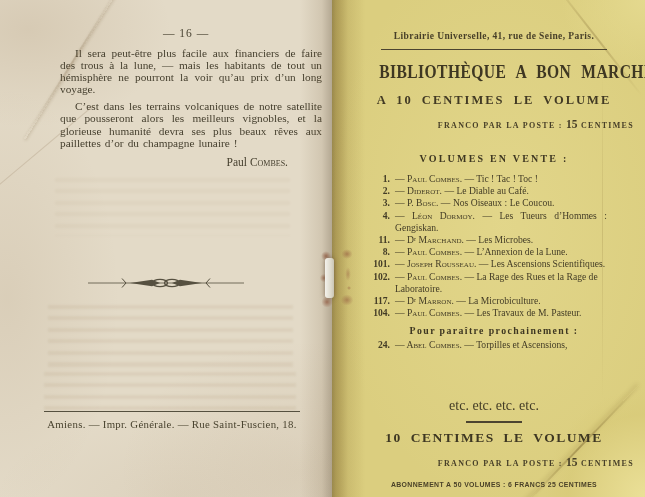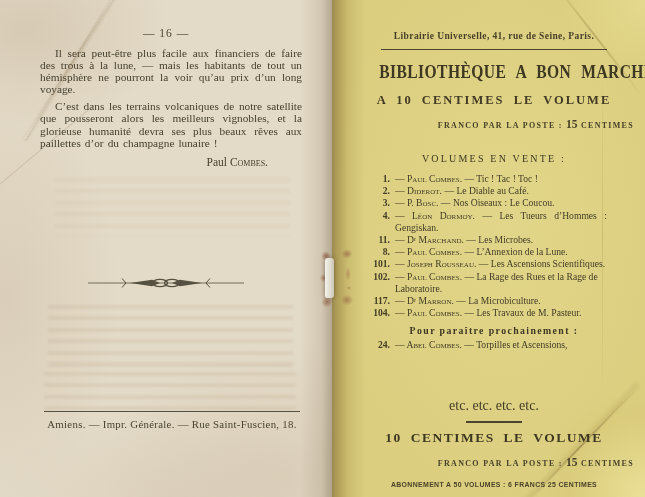--- a/index.html
+++ b/index.html
@@ -10,20 +10,21 @@
   
   .page-left{
     position:absolute;left:0;top:0;width:332px;height:497px;
     background-color:#e3dac7;
     background-image:
       radial-gradient(ellipse 220px 150px at 8% 6%, rgba(150,120,82,0.16), transparent 65%),
       radial-gradient(ellipse 300px 220px at 85% 95%, rgba(148,118,80,0.10), transparent 60%),
       radial-gradient(ellipse 160px 300px at 2% 60%, rgba(150,120,82,0.12), transparent 70%),
       radial-gradient(ellipse 260px 120px at 50% 100%, rgba(148,118,80,0.08), transparent 70%);
     color:#46402f;
+    padding-left:20px;
   }
   .lp-crease{
     position:absolute;left:-18px;top:62px;width:180px;height:2px;
     background:linear-gradient(90deg, rgba(115,90,55,0.0), rgba(115,90,55,0.30), rgba(115,90,55,0.0));
     transform:rotate(-58deg);box-shadow:0 1px 3px rgba(115,90,55,0.25);
   }
   .lp-crease2{
     position:absolute;left:-30px;top:150px;width:140px;height:1px;
     background:rgba(120,95,60,0.18);transform:rotate(-40deg);
   }
@@ -79,21 +80,21 @@
   .rp-header{margin:0;padding-top:31px;text-align:center;font-size:9.5px;font-weight:bold;letter-spacing:0.4px;color:#473f28;}
   .rule{border:0;border-top:1.3px solid #4c4430;margin:8px auto 0 auto;width:226px;}
   .rp-title{
     margin:11px 0 0 0;text-align:center;font-size:19px;font-weight:bold;
     letter-spacing:0.5px;word-spacing:7px;white-space:nowrap;
     transform:scaleX(0.82);transform-origin:50% 50%;color:#3e3722;
   }
   .rp-subtitle{margin:10px 0 0 0;text-align:center;font-size:12.5px;font-weight:bold;letter-spacing:2px;word-spacing:4px;color:#423a24;}
   .franco{margin:10px 0 0 0;text-align:right;font-size:8px;font-weight:bold;letter-spacing:1.3px;color:#473f28;}
   .franco .price{font-size:11.5px;letter-spacing:0;}
-  .rp-heading{margin:23px 0 0 0;text-align:center;font-size:10px;font-weight:normal;letter-spacing:2.2px;color:#3e3722;}
+  .rp-heading{margin:23px 0 0 0;text-align:center;font-size:10px;font-weight:bold;letter-spacing:2.2px;color:#3e3722;}
   .vol-list{margin:9px 0 0 0;font-size:9.6px;line-height:12.2px;color:#433c26;}
   .vol{display:flex;}
   .vol-num{width:36px;flex:none;text-align:right;padding-right:5px;font-weight:bold;}
   .vol-text{flex:1;}
   .vol-author{font-variant:small-caps;}
   .vol.wide .vol-text{word-spacing:5px;}
   .upcoming-heading{margin:6px 0 0 0;text-align:center;font-size:9.8px;font-weight:bold;letter-spacing:1.4px;color:#3e3722;}
   .upcoming{margin-top:3px;}
   .etc-line{text-align:center;font-size:14px;color:#433c26;margin-top:48px;}
   .short-rule{border:0;border-top:2px solid #4c4430;width:56px;margin:9px auto 0 auto;}

